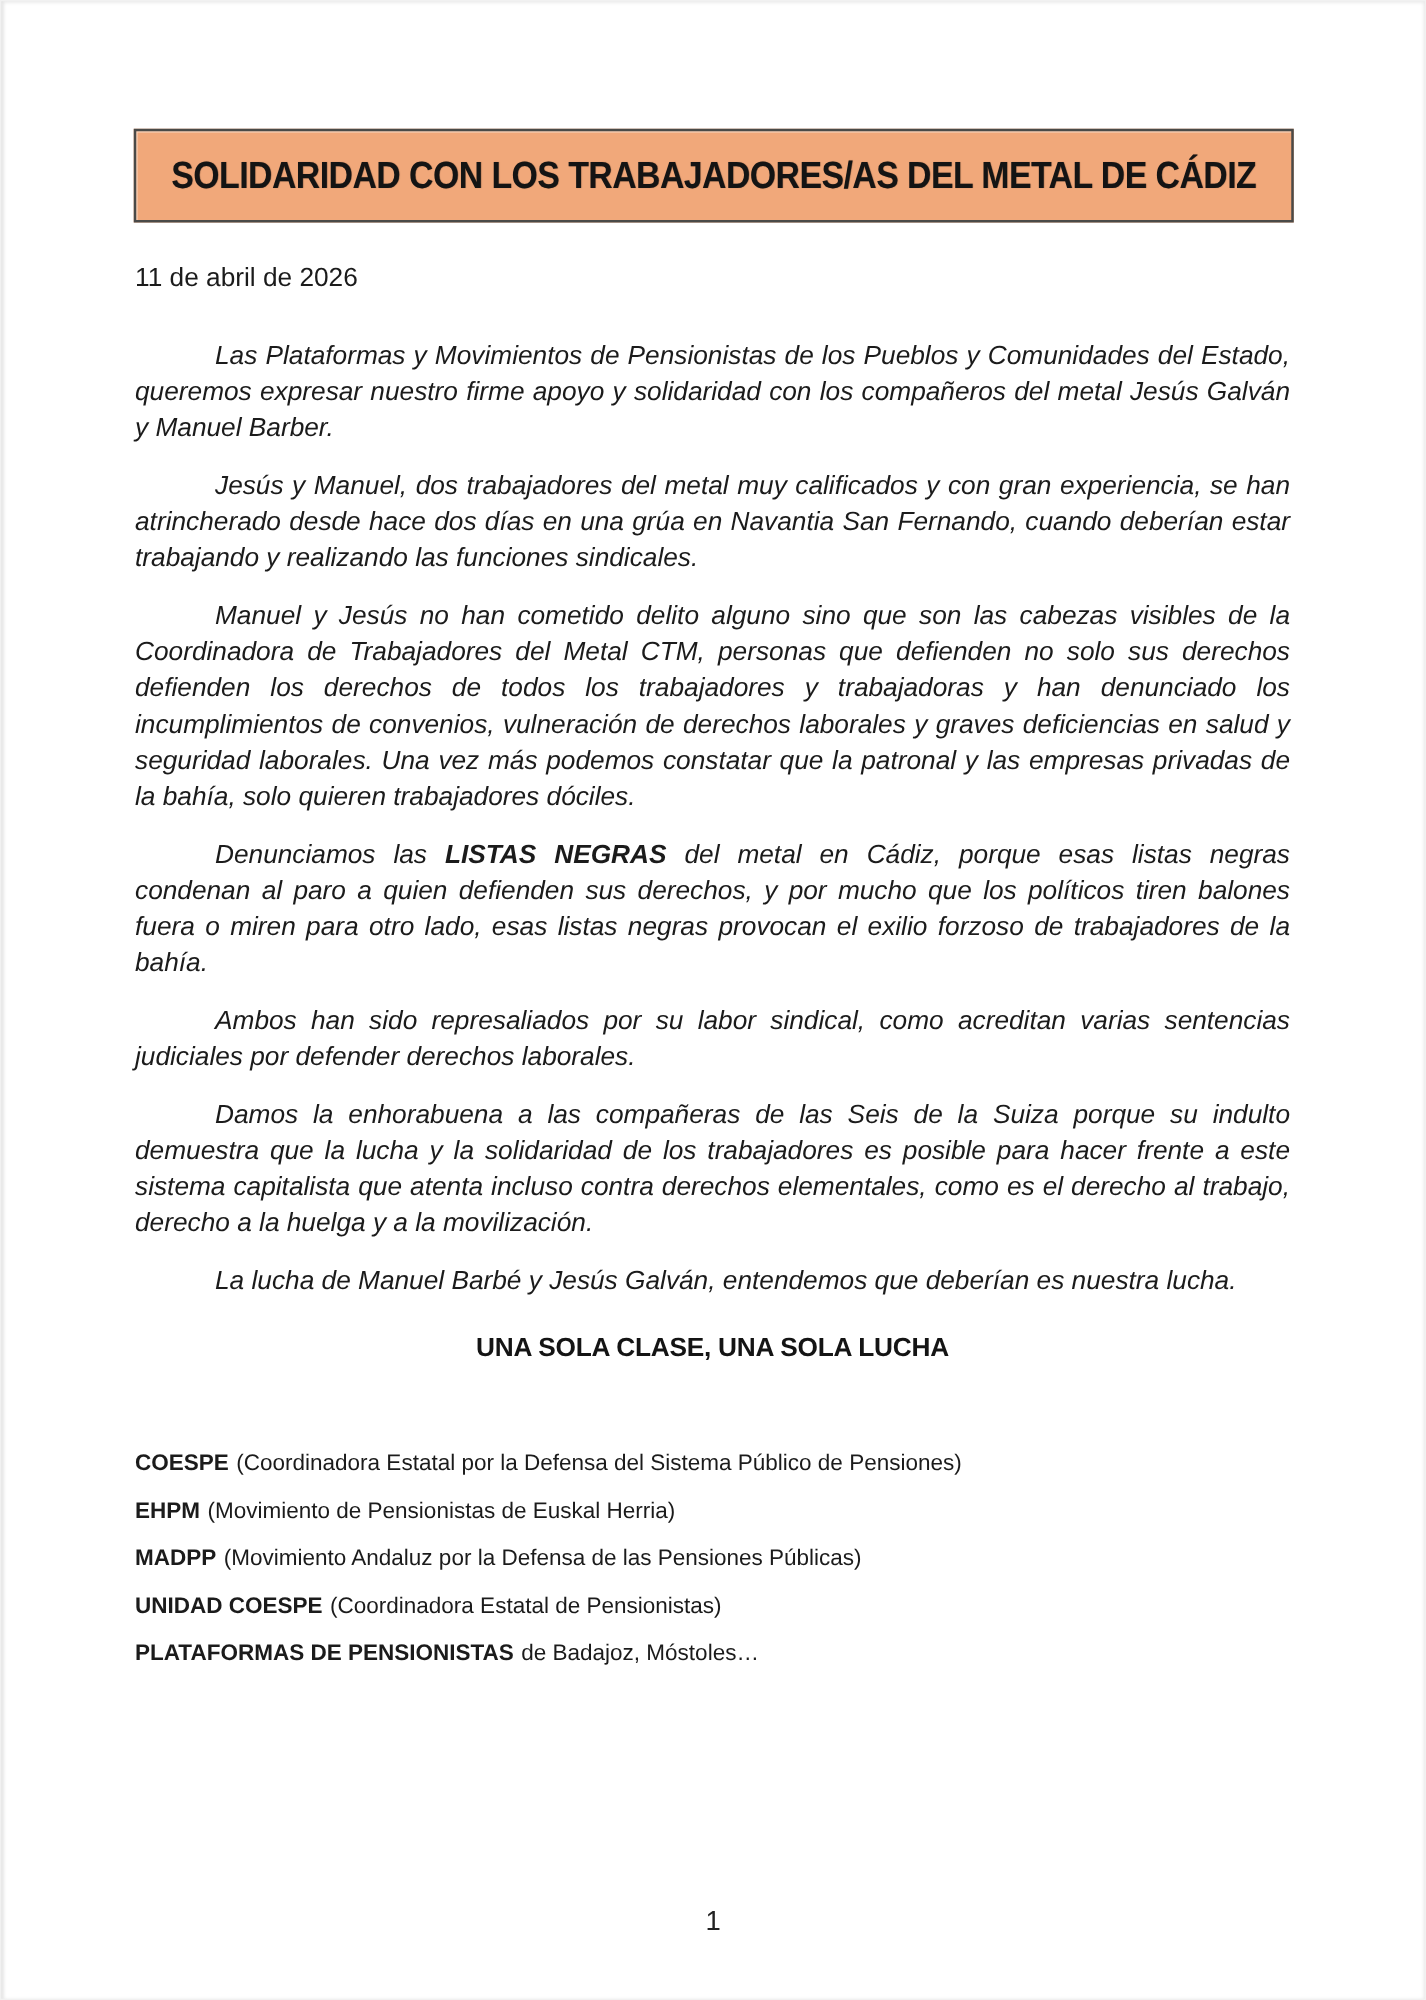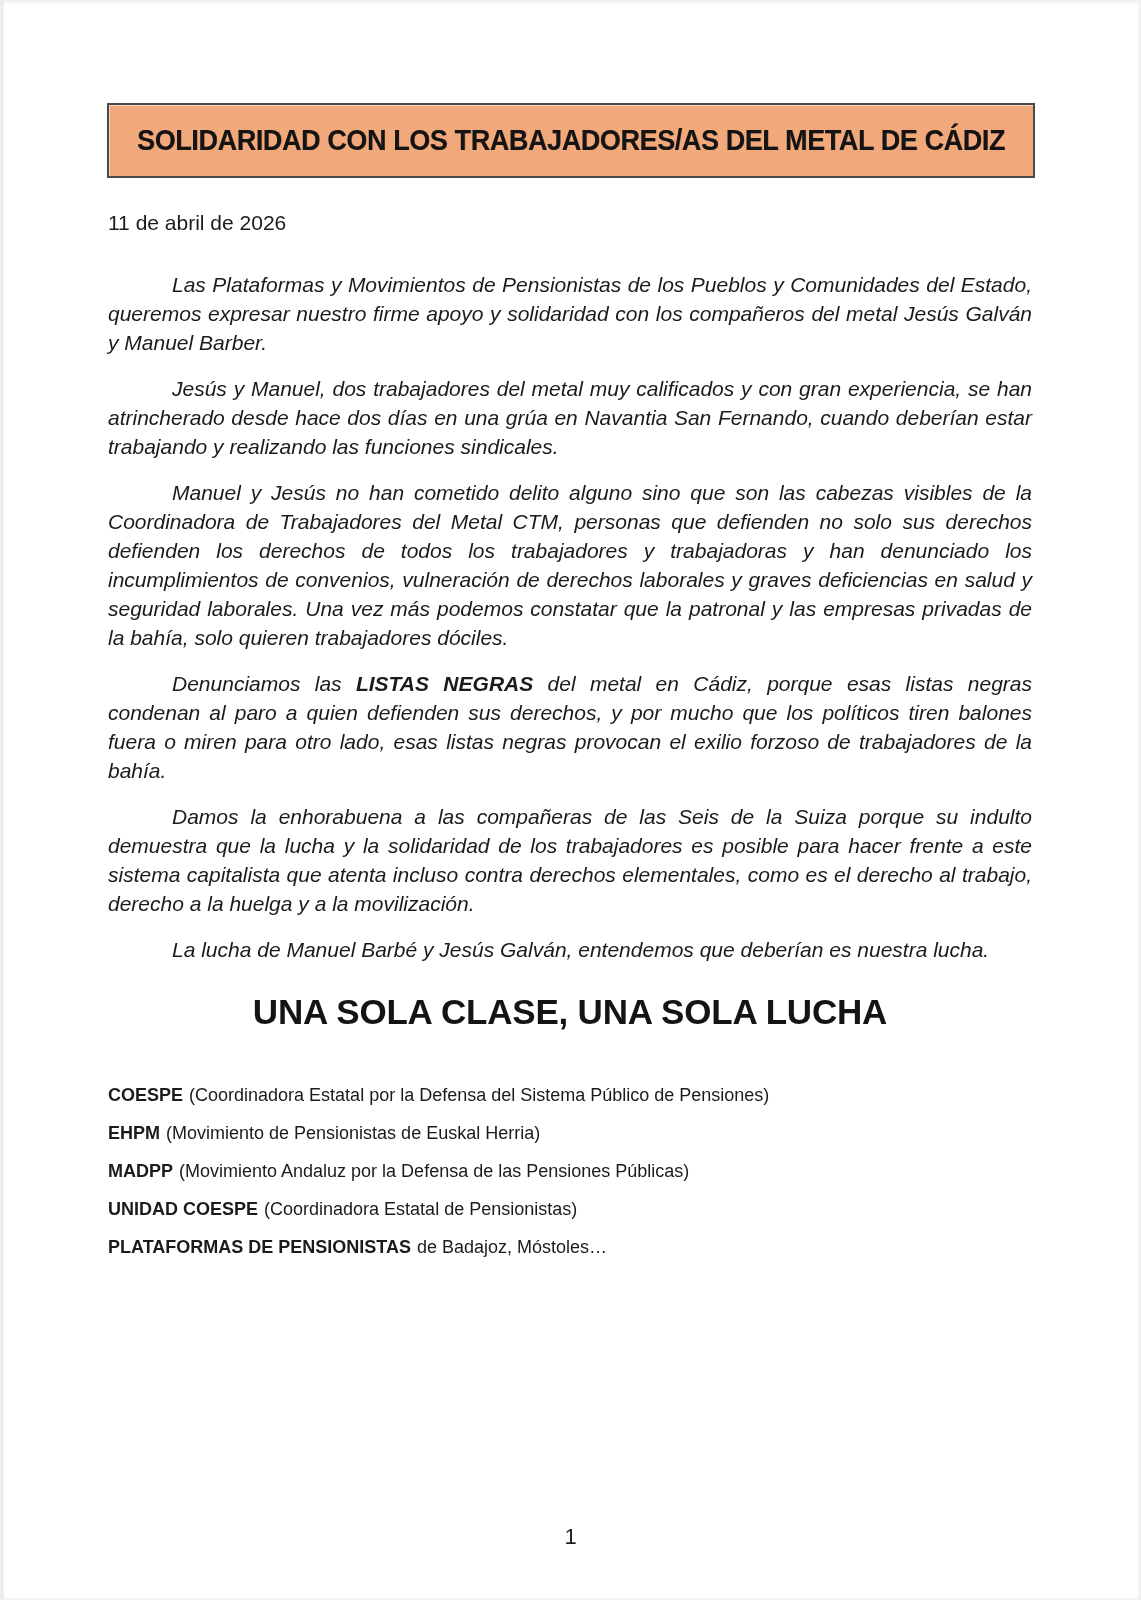--- a/index.html
+++ b/index.html
@@ -57,23 +57,23 @@
     margin: 0 0 17px 0;
     font-size: 21px;
     line-height: 29px;
     text-align: justify;
     text-indent: 64px;
   }
   .body-text p .bold-emphasis {
     font-weight: 700;
   }
   .slogan-heading {
-    margin: 28px 109px 48px 108px;
+    margin: 28px 109px 64px 108px;
     text-align: center;
-    font-size: 35px;
+    font-size: 21px;
     font-weight: 700;
     letter-spacing: -0.2px;
     color: #141414;
   }
   .org-list {
     margin: 0 109px 0 108px;
   }
   .org-row {
     font-size: 18px;
     line-height: 30px;
@@ -106,20 +106,21 @@
     <span class="title-text">SOLIDARIDAD CON LOS TRABAJADORES/AS DEL METAL DE CÁDIZ</span>
   </div>
 
   <div class="date-line">11 de abril de 2026</div>
 
   <div class="body-text">
     <p>Las Plataformas y Movimientos de Pensionistas de los Pueblos y Comunidades del Estado, queremos expresar nuestro firme apoyo y solidaridad con los compañeros del metal Jesús Galván y Manuel Barber.</p>
     <p>Jesús y Manuel, dos trabajadores del metal muy calificados y con gran experiencia, se han atrincherado desde hace dos días en una grúa en Navantia San Fernando, cuando deberían estar trabajando y realizando las funciones sindicales.</p>
     <p>Manuel y Jesús no han cometido delito alguno sino que son las cabezas visibles de la Coordinadora de Trabajadores del Metal CTM, personas que defienden no solo sus derechos defienden los derechos de todos los trabajadores y trabajadoras y han denunciado los incumplimientos de convenios, vulneración de derechos laborales y graves deficiencias en salud y seguridad laborales. Una vez más podemos constatar que la patronal y las empresas privadas de la bahía, solo quieren trabajadores dóciles.</p>
     <p><span>Denunciamos las </span><span class="bold-emphasis">LISTAS NEGRAS</span><span> del metal en Cádiz, porque esas listas negras condenan al paro a quien defienden sus derechos, y por mucho que los políticos tiren balones fuera o miren para otro lado, esas listas negras provocan el exilio forzoso de trabajadores de la bahía.</span></p>
+    <p>Ambos han sido represaliados por su labor sindical, como acreditan varias sentencias judiciales por defender derechos laborales.</p>
     <p>Damos la enhorabuena a las compañeras de las Seis de la Suiza porque su indulto demuestra que la lucha y la solidaridad de los trabajadores es posible para hacer frente a este sistema capitalista que atenta incluso contra derechos elementales, como es el derecho al trabajo, derecho a la huelga y a la movilización.</p>
     <p>La lucha de Manuel Barbé y Jesús Galván, entendemos que deberían es nuestra lucha.</p>
   </div>
 
   <h2 class="slogan-heading">UNA SOLA CLASE, UNA SOLA LUCHA</h2>
 
   <div class="org-list">
     <div class="org-row"><span class="org-name">COESPE</span><span class="org-desc">(Coordinadora Estatal por la Defensa del Sistema Público de Pensiones)</span></div>
     <div class="org-row"><span class="org-name">EHPM</span><span class="org-desc">(Movimiento de Pensionistas de Euskal Herria)</span></div>
     <div class="org-row"><span class="org-name">MADPP</span><span class="org-desc">(Movimiento Andaluz por la Defensa de las Pensiones Públicas)</span></div>

